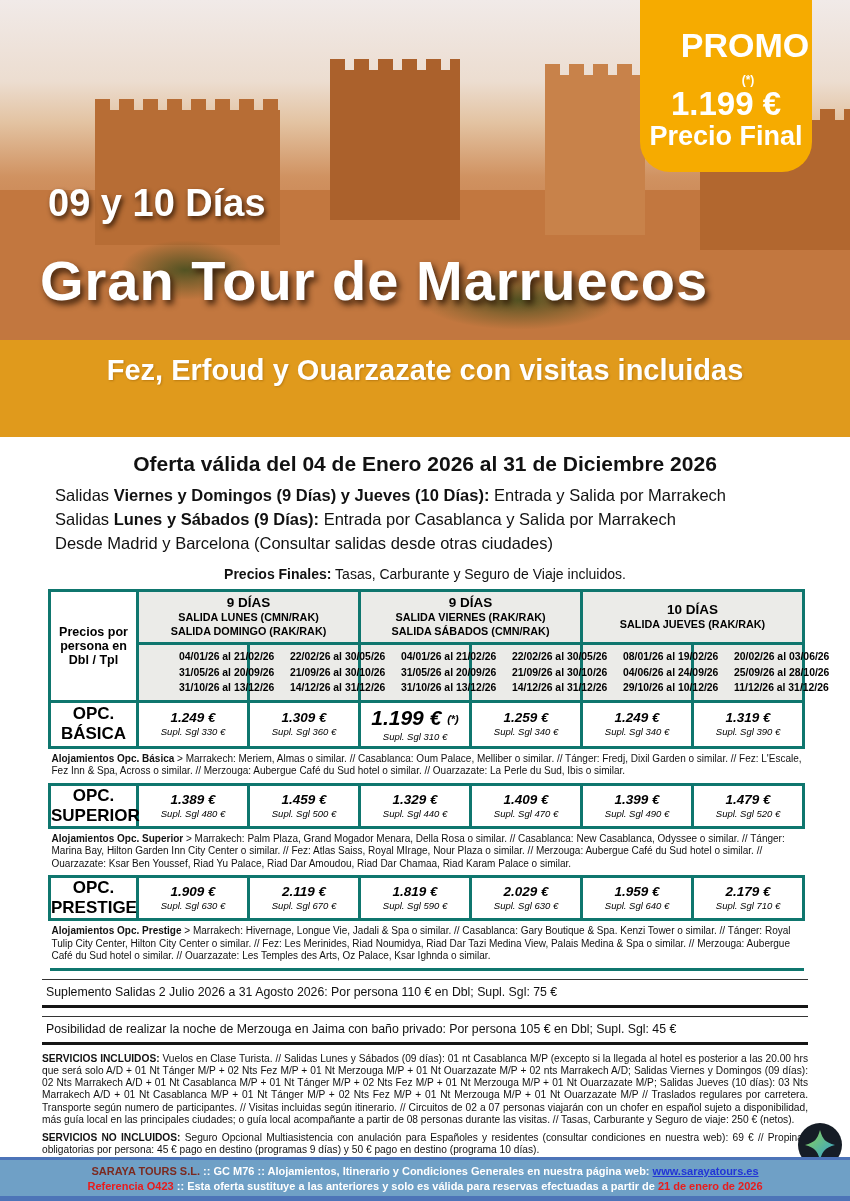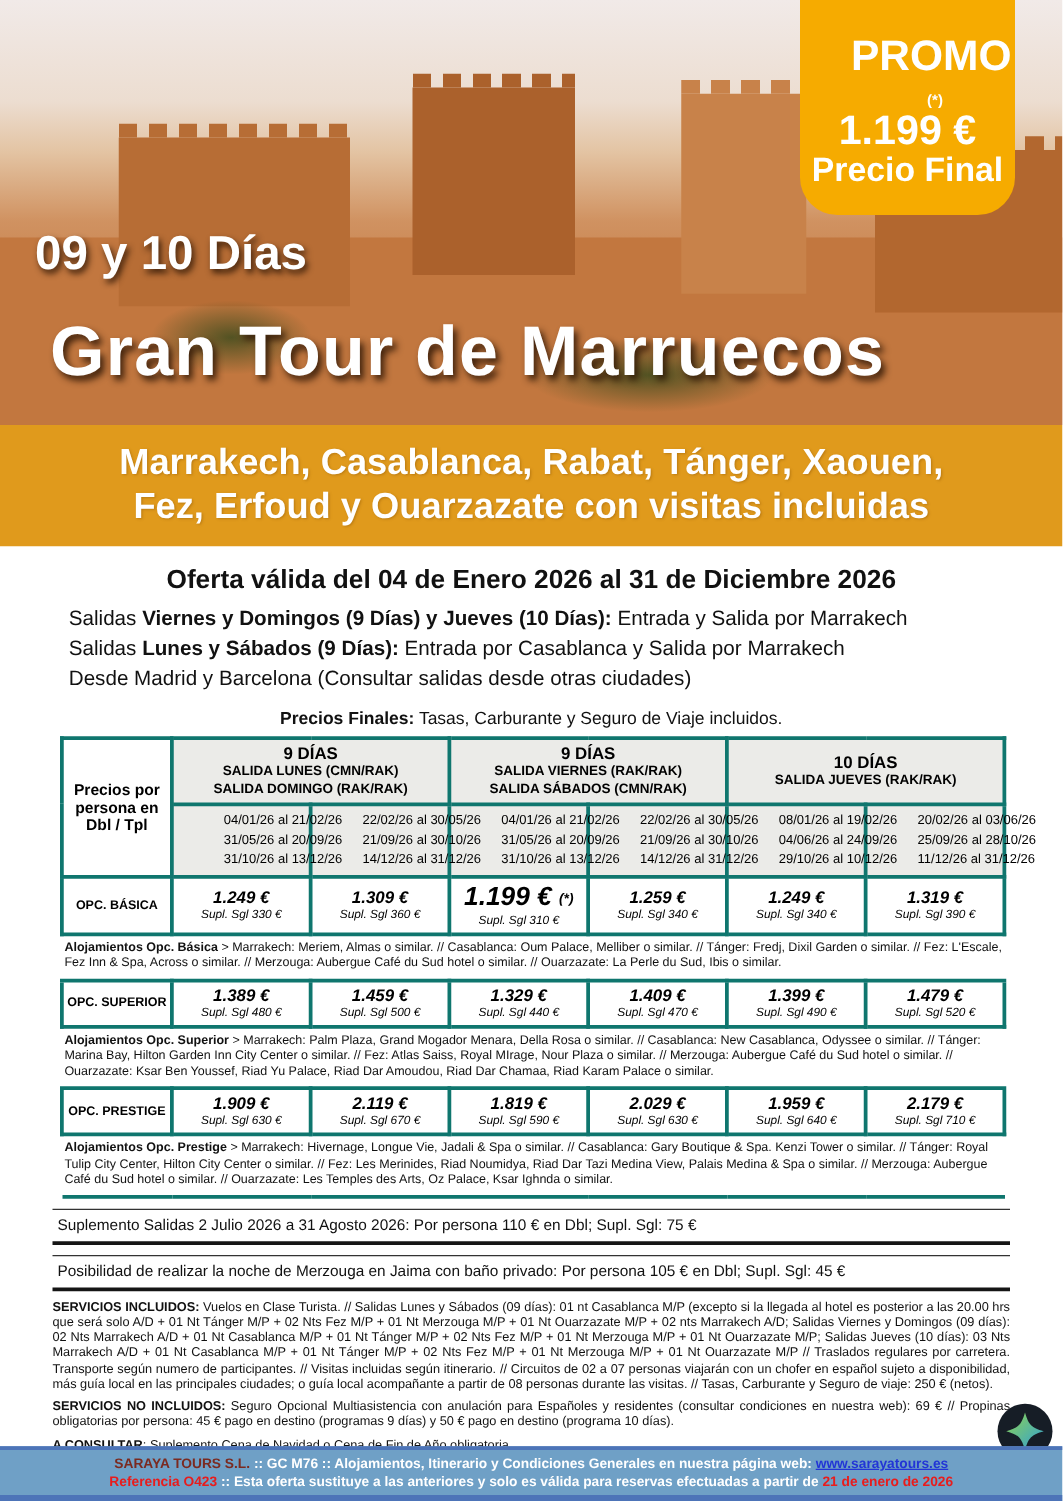--- a/index.html
+++ b/index.html
@@ -29,21 +29,21 @@
   .brand { position:absolute; left:0; right:0; top:62px; color:#fff; font-weight:bold;
     font-size:29px; letter-spacing:.5px; white-space:nowrap; }
 
   .promo { position:absolute; right:38px; top:0; width:172px; height:172px; background:#f6ab00;
     border-radius:0 0 30px 30px; color:#fff; text-align:center; }
   .promo .p-label { font-size:34px; font-weight:bold; margin-top:26px;padding-left:38px; }
   .promo .p-ast { font-size:12px; font-weight:bold; margin-top:8px; transform:translateX(22px); }
   .promo .p-price { font-size:33px; font-weight:bold; margin-top:-2px; }
   .promo .p-final { font-size:27px; font-weight:bold; margin-top:-2px; }
 
-  .hero-duration { position:absolute; left:28px; top:182px; color:#fff; font-weight:bold; font-size:38px;
+  .hero-duration { position:absolute; left:48px; top:182px; color:#fff; font-weight:bold; font-size:38px;
     text-shadow:2px 3px 5px rgba(45,22,5,.9); }
   .hero-title { position:absolute; left:40px; top:248px; color:#fff; font-weight:bold; font-size:56px;
     text-shadow:3px 4px 6px rgba(45,22,5,.9); letter-spacing:1px; }
 
   
   .banner { height:97px; background:#e09a1c; color:#fff; text-align:center; padding-top:13px; }
   .banner div { font-size:29px; font-weight:bold; line-height:1.22; text-shadow:1px 1px 2px rgba(120,70,0,.35); }
 
   
   .validity { margin-top:15px; text-align:center; font-size:21px; font-weight:bold; color:#111; }
@@ -51,23 +51,23 @@
   .finales { margin-top:10px; text-align:center; font-size:14px; color:#111; }
 
   
   table { border-collapse:collapse; table-layout:fixed; width:754px; margin:7px 0 0 48px; }
   td { border:3px solid #0f766e; vertical-align:middle;margin-top:28px; }
   .corner { width:88px; background:#fff; font-size:12.5px; font-weight:bold; text-align:center; padding:4px; }
   .ghead td.group { background:#ebebe8; text-align:center; padding:3px 2px; }
   .gt { font-size:13.5px; font-weight:bold; }
   .gs { font-size:10.8px; font-weight:bold; line-height:1.35; }
   .dates td { background:#ebebe8; text-align:center; padding:4px 1px; }
-  .dates div { font-size:10.4px; font-weight:normal; line-height:1.5; white-space:nowrap;padding-left:39px; }
+  .dates div { font-size:10.4px; font-weight:bold; line-height:1.5; white-space:nowrap;padding-left:39px; }
   .gsep { border-left:2px solid #3c3c3c; }
-  .rlabel { font-size:10px; font-weight:bold; text-align:center; }
+  .rlabel { font-size:17px; font-weight:bold; text-align:center; }
   .price-cell { text-align:center; padding:3px 0 4px;font-style:italic; }
   .price { font-size:13.5px; font-weight:bold; }
   .price.big { font-size:21px; }
   .price .ast { font-size:11px; font-weight:bold; vertical-align:2px; }
   .suppl { font-size:9.5px; margin-top:1px; }
   td.note { border-left:none; border-right:none; font-size:10px; line-height:1.25; padding:4px 2px 5px; color:#111; }
   td.note b { font-weight:bold; }
 
   
   .supbar { margin:8px 42px 0; border-top:1.5px solid #333; border-bottom:3px solid #151515;
@@ -110,21 +110,20 @@
       <div class="p-ast">(*)</div>
       <div class="p-price">1.199 €</div>
       <div class="p-final">Precio Final</div>
     </div>
 
     <div class="hero-duration">09 y 10 Días</div>
     <div class="hero-title">Gran Tour de Marruecos</div>
   </div>
 
   <div class="banner">
-    <div>Marrakech, Casablanca, Rabat, Tánger, Xaouen,</div>
     <div>Fez, Erfoud y Ouarzazate con visitas incluidas</div>
   </div>
 
   <div class="validity">Oferta válida del 04 de Enero 2026 al 31 de Diciembre 2026</div>
 
   <div class="salidas">
     <div><span>Salidas </span><b>Viernes y Domingos (9 Días) y Jueves (10 Días):</b><span> Entrada y Salida por Marrakech</span></div>
     <div><span>Salidas </span><b>Lunes y Sábados (9 Días):</b><span> Entrada por Casablanca y Salida por Marrakech</span></div>
     <div><span></span><b></b><span>Desde Madrid y Barcelona (Consultar salidas desde otras ciudades)</span></div>
   </div>

